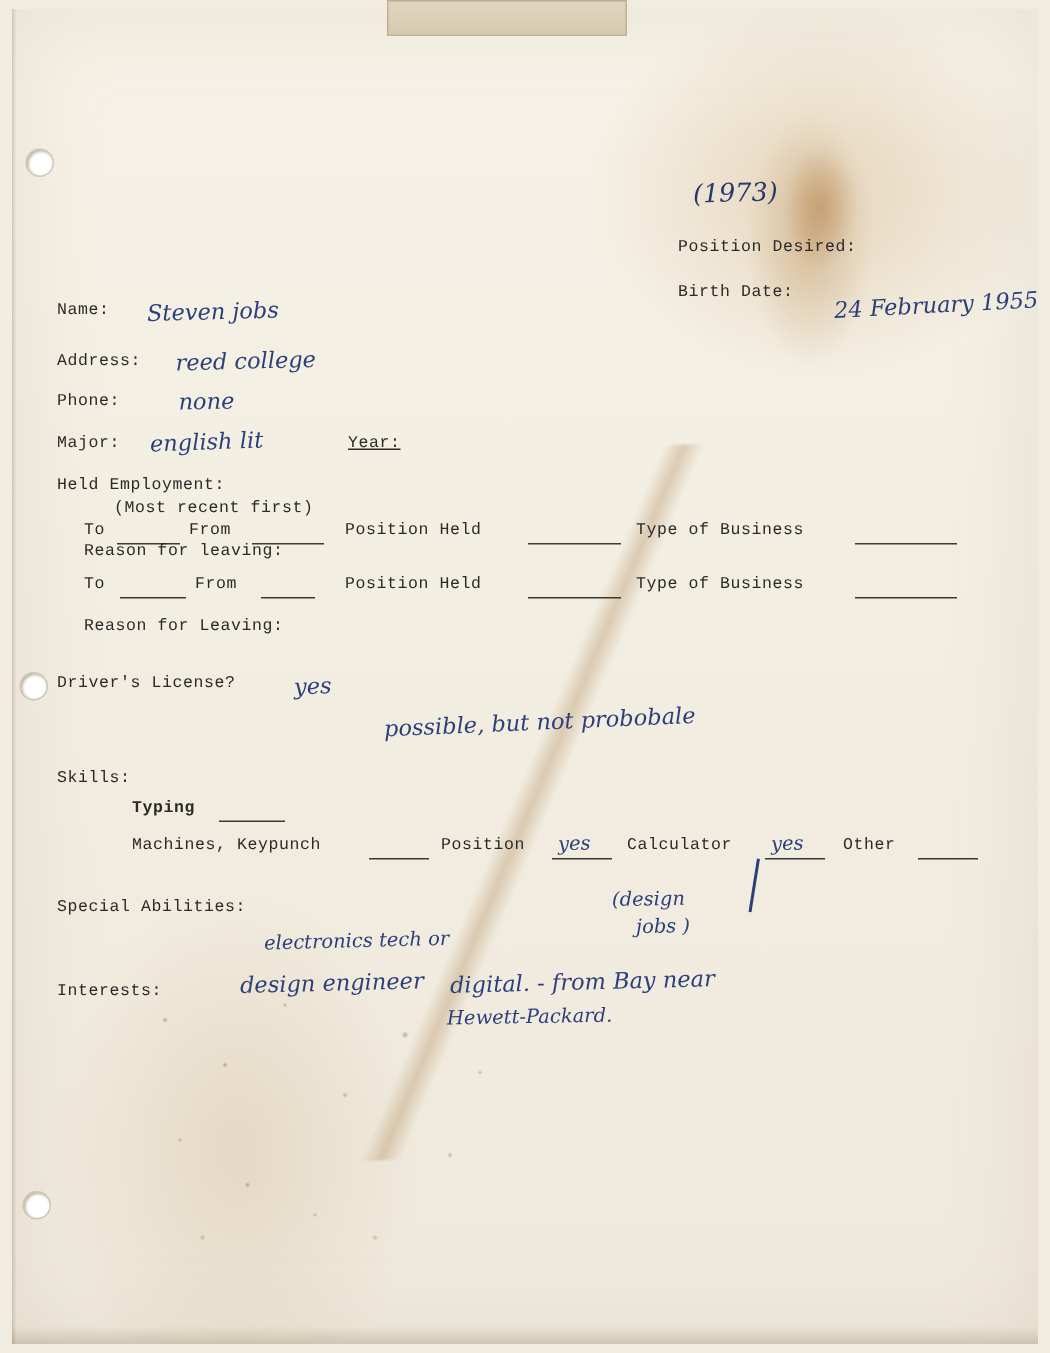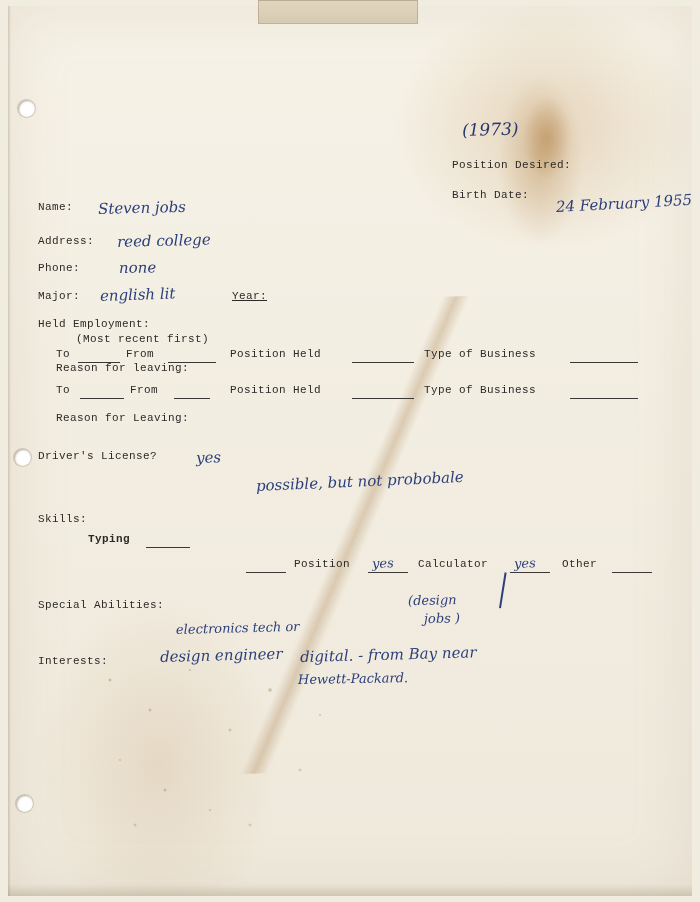--- a/index.html
+++ b/index.html
@@ -202,20 +202,21 @@
   <div class="t" style="left:38px; top:450px;">Driver's License?</div>
   <div class="hw md" style="left:196px; top:449px; transform: rotate(-2deg);">yes</div>
 
   <div class="hw md" style="left:256px; top:477px; transform: rotate(-2.5deg);">possible, but not probobale</div>
 
   <div class="t" style="left:38px; top:513px;">Skills:</div>
 
   <div class="t" style="left:88px; top:533px;font-weight:bold;">Typing</div>
   <div class="rule" style="left:146px; top:547px; width:44px;"></div>
 
+  <div class="t" style="left:88px; top:558px;">Machines, Keypunch</div>
   <div class="rule" style="left:246px; top:572px; width:40px;"></div>
 
   <div class="t" style="left:294px; top:558px;">Position</div>
   <div class="rule" style="left:368px; top:572px; width:40px;"></div>
   <div class="hw sm" style="left:372px; top:556px; transform: rotate(-2deg);">yes</div>
 
   <div class="t" style="left:418px; top:558px;">Calculator</div>
   <div class="rule" style="left:510px; top:572px; width:40px;"></div>
   <div class="hw sm" style="left:514px; top:556px; transform: rotate(-2deg);">yes</div>
 

